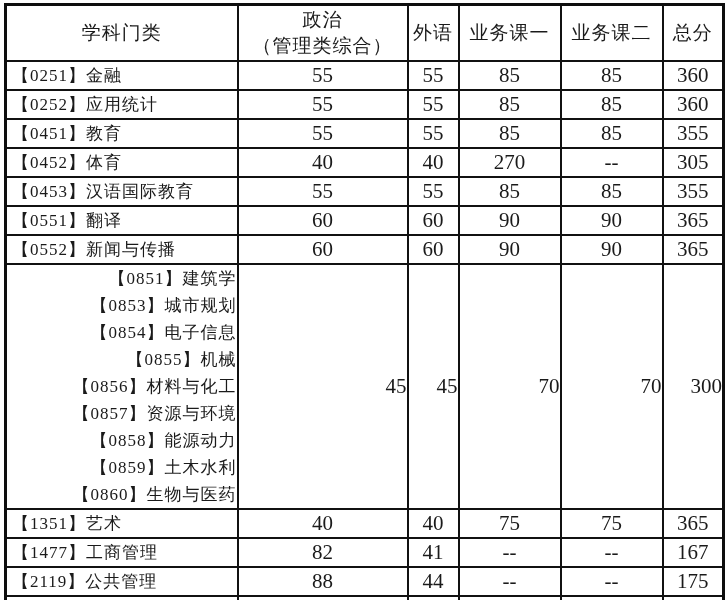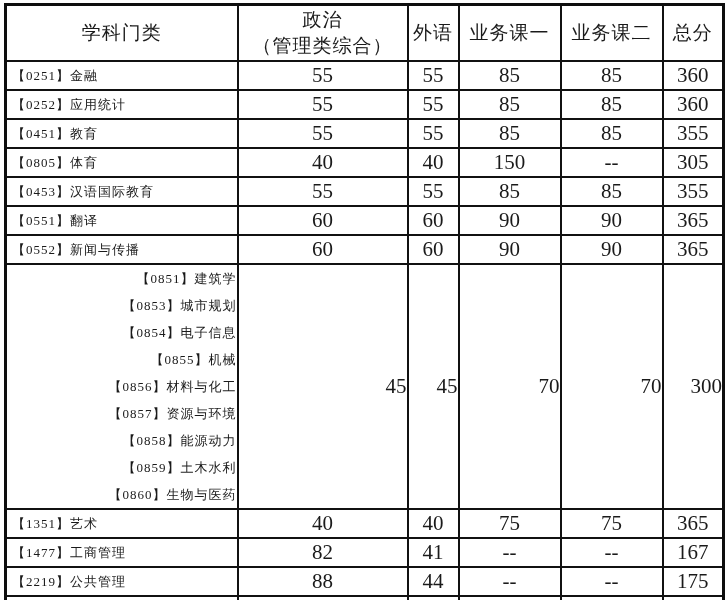--- a/index.html
+++ b/index.html
@@ -45,21 +45,21 @@
     white-space: pre-line;
     text-align: center;
   }
   td {
     font-size: 21px;
     height: 27px;
   }
   td.cell-category {
     text-align: left;
     padding-left: 5px;
-    font-size: 13px;
+    font-size: 17px;
     letter-spacing: 1px;
   }
   tr.big-row td {
     height: 243px;
     text-align: right;
   }
   tr.big-row td.cell-category {
     white-space: pre-line;
     line-height: 27px;
   }
@@ -107,24 +107,24 @@
       </tr>
       <tr>
         <td class="cell-category">【0451】教育</td>
         <td>55</td>
         <td>55</td>
         <td>85</td>
         <td>85</td>
         <td>355</td>
       </tr>
       <tr>
-        <td class="cell-category">【0805】体育</td>
-        <td>40</td>
-        <td>40</td>
-        <td>150</td>
+        <td class="cell-category">【0452】体育</td>
+        <td>40</td>
+        <td>40</td>
+        <td>270</td>
         <td>--</td>
         <td>305</td>
       </tr>
       <tr>
         <td class="cell-category">【0453】汉语国际教育</td>
         <td>55</td>
         <td>55</td>
         <td>85</td>
         <td>85</td>
         <td>355</td>
@@ -171,21 +171,21 @@
       </tr>
       <tr>
         <td class="cell-category">【1477】工商管理</td>
         <td>82</td>
         <td>41</td>
         <td>--</td>
         <td>--</td>
         <td>167</td>
       </tr>
       <tr>
-        <td class="cell-category">【2219】公共管理</td>
+        <td class="cell-category">【2119】公共管理</td>
         <td>88</td>
         <td>44</td>
         <td>--</td>
         <td>--</td>
         <td>175</td>
       </tr>
       <tr>
         <td class="cell-category">【1256】工程管理</td>
         <td>88</td>
         <td>44</td>

